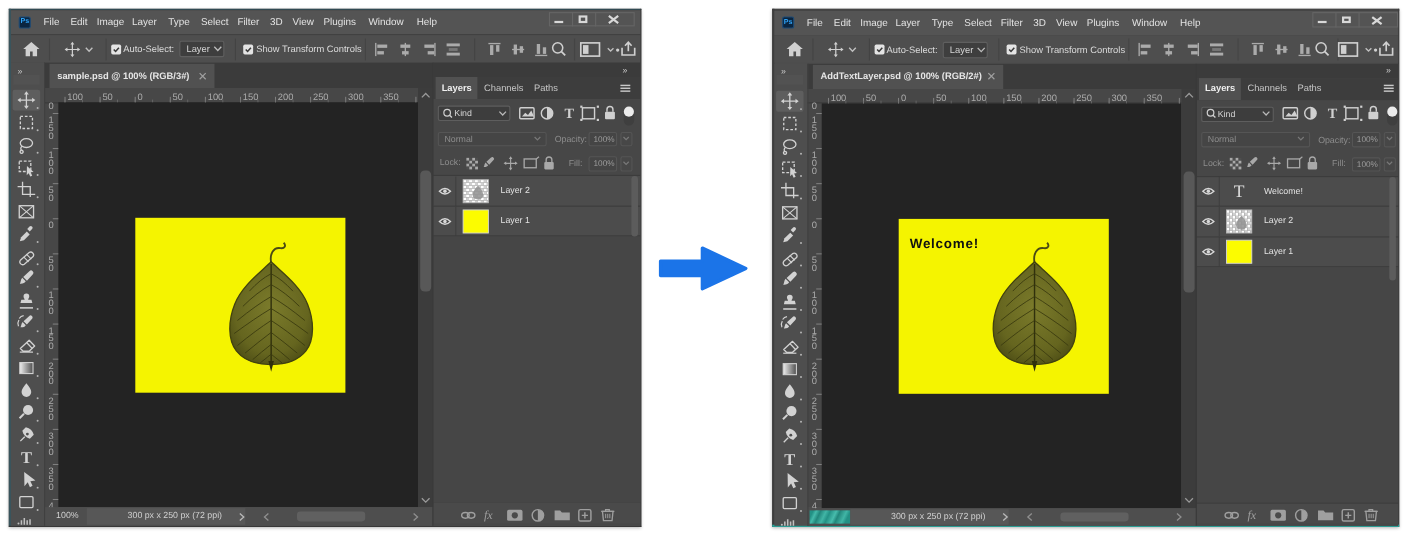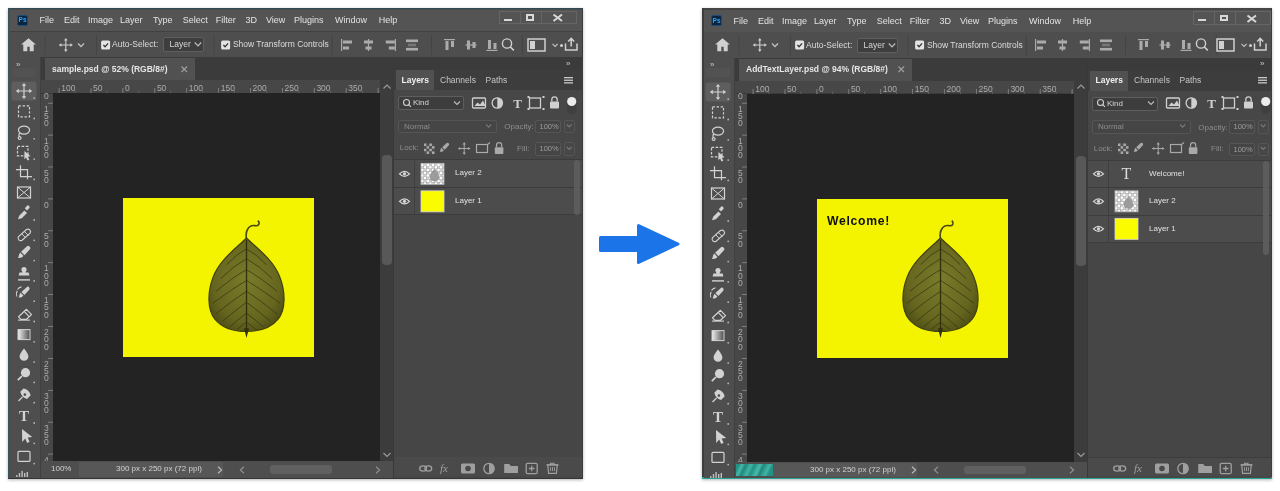--- a/index.html
+++ b/index.html
@@ -95,21 +95,21 @@
     <div class="t" style="left:112px;top:40.2px;font-size:8.5px;color:#dcdcdc;">Auto-Select:</div>
     <div class="a" style="left:163.2px;top:37.0px;width:41.1px;height:15px;background:#3e3e3e;border:1px solid #5f5f5f;border-radius:2px;box-sizing:border-box;"></div>
     <div class="t" style="left:169.5px;top:40.2px;font-size:8.5px;color:#d6d6d6;">Layer</div>
     <svg class="a" style="left:194px;top:42.2px" width="8" height="5" viewBox="0 0 8 5">
       <path d="M0.8,0.5 l3.2,3.4 l3.2,-3.4" fill="none" stroke="#bdbdbd" stroke-width="1.2"></path>
     </svg>
     <div class="t" style="left:232.9px;top:40.2px;font-size:8.5px;color:#dcdcdc;">Show Transform Controls</div>
     <div class="a" style="left:9.5px;top:57.0px;width:572px;height:420.5px;background:#4e4e4e;"></div>
     <div class="a" style="left:40px;top:57.0px;width:354px;height:23px;background:#3b3b3b;"></div>
     <div class="a" style="left:45px;top:58.0px;width:150px;height:22px;background:#515151;"></div>
-    <div class="t" style="left:52px;top:64.8px;font-size:8.5px;color:#e6e6e6;font-weight:bold;letter-spacing:0;">sample.psd @ 52% (RGB/8#)</div>
+    <div class="t" style="left:52px;top:64.8px;font-size:8.5px;color:#e6e6e6;font-weight:bold;letter-spacing:0;">sample.psd @ 100% (RGB/3#)</div>
     <svg class="a" style="left:181px;top:65.5px" width="7" height="7" viewBox="0 0 7 7">
       <path d="M0.5,0.5 L6,6 M6,0.5 L0.5,6" stroke="#a0a0a0" stroke-width="1.1" fill="none"></path>
     </svg>
     <div class="a" style="left:40px;top:80.0px;width:340px;height:13px;background:#474747;"></div>
     <div class="a" style="left:40px;top:93.0px;width:13px;height:368.0px;background:#474747;"></div>
     <div class="a" style="left:40px;top:92.8px;width:340px;height:0.8px;background:#3a3a3a;"></div>
     <div class="a" style="left:53px;top:93.0px;width:327px;height:368px;background:#232323;"></div>
     <svg class="a" style="left:8px;top:80.0px" width="386" height="13" viewBox="0 0 386 13">
       <rect x="50.7" y="8" width="0.8" height="5" fill="#8a8a8a"></rect>
       <text x="53.2" y="10.5" font-size="8.5" fill="#ababab" font-family="Liberation Sans">100</text>
@@ -591,21 +591,21 @@
     <div class="t" style="left:806px;top:40.8px;font-size:8.5px;color:#dcdcdc;">Auto-Select:</div>
     <div class="a" style="left:857.2px;top:37.5px;width:41.1px;height:15px;background:#3e3e3e;border:1px solid #5f5f5f;border-radius:2px;box-sizing:border-box;"></div>
     <div class="t" style="left:863.5px;top:40.8px;font-size:8.5px;color:#d6d6d6;">Layer</div>
     <svg class="a" style="left:888px;top:42.7px" width="8" height="5" viewBox="0 0 8 5">
       <path d="M0.8,0.5 l3.2,3.4 l3.2,-3.4" fill="none" stroke="#bdbdbd" stroke-width="1.2"></path>
     </svg>
     <div class="t" style="left:926.9px;top:40.8px;font-size:8.5px;color:#dcdcdc;">Show Transform Controls</div>
     <div class="a" style="left:703.5px;top:57.5px;width:567px;height:420px;background:#4e4e4e;"></div>
     <div class="a" style="left:734px;top:57.5px;width:354px;height:23px;background:#3b3b3b;"></div>
     <div class="a" style="left:739px;top:58.5px;width:173px;height:22px;background:#515151;"></div>
-    <div class="t" style="left:746px;top:65.2px;font-size:8.5px;color:#e6e6e6;font-weight:bold;letter-spacing:0;">AddTextLayer.psd @ 94% (RGB/8#)</div>
+    <div class="t" style="left:746px;top:65.2px;font-size:8.5px;color:#e6e6e6;font-weight:bold;letter-spacing:0;">AddTextLayer.psd @ 100% (RGB/2#)</div>
     <svg class="a" style="left:898px;top:66px" width="7" height="7" viewBox="0 0 7 7">
       <path d="M0.5,0.5 L6,6 M6,0.5 L0.5,6" stroke="#a0a0a0" stroke-width="1.1" fill="none"></path>
     </svg>
     <div class="a" style="left:734px;top:80.5px;width:340px;height:13px;background:#474747;"></div>
     <div class="a" style="left:734px;top:93.5px;width:13px;height:367.5px;background:#474747;"></div>
     <div class="a" style="left:734px;top:93.3px;width:340px;height:0.8px;background:#3a3a3a;"></div>
     <div class="a" style="left:747px;top:93.5px;width:327px;height:368px;background:#232323;"></div>
     <svg class="a" style="left:702px;top:80.5px" width="386" height="13" viewBox="0 0 386 13">
       <rect x="50.7" y="8" width="0.8" height="5" fill="#8a8a8a"></rect>
       <text x="53.2" y="10.5" font-size="8.5" fill="#ababab" font-family="Liberation Sans">100</text>

